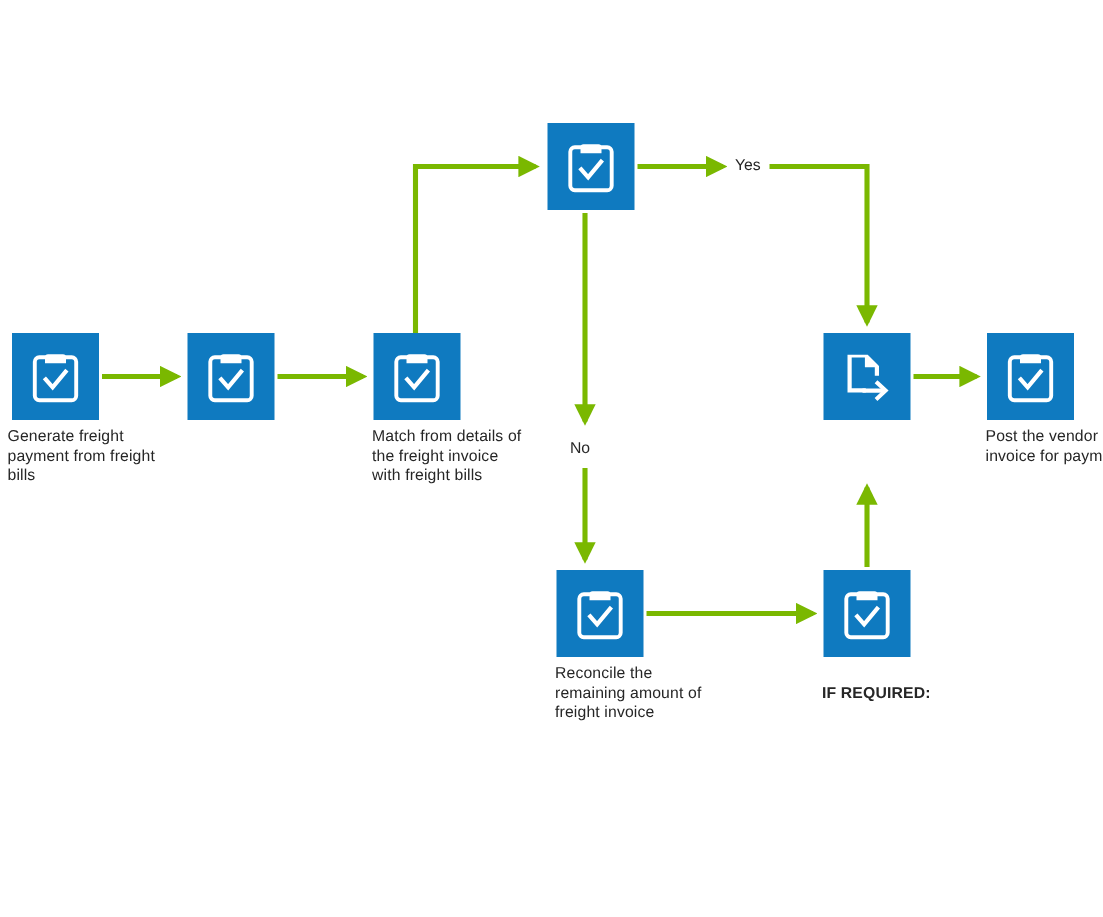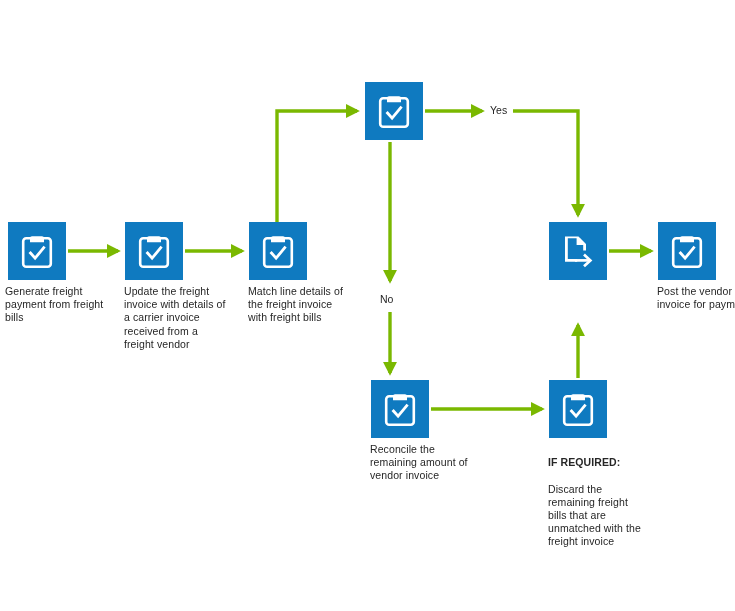--- a/index.html
+++ b/index.html
@@ -104,32 +104,31 @@
 
   <div class="node" style="left:125px; top:222px;">
     <span>
       <svg width="32" height="36" viewBox="0 0 32 36" xmlns="http://www.w3.org/2000/svg">
         <rect x="2.2" y="5.2" width="27.6" height="28.6" rx="3" ry="3" fill="none" stroke="#ffffff" stroke-width="2.6"></rect>
         <path d="M 11 3.2 h 10 a 2 2 0 0 1 2 2 v 4 h -14 v -4 a 2 2 0 0 1 2 -2 z" fill="#ffffff"></path>
         <path d="M 9.5 20 l 4.6 5.2 l 8.6 -10.4" fill="none" stroke="#ffffff" stroke-width="2.8" stroke-linecap="square"></path>
       </svg>
     </span>
   </div>
-  <div class="node-label" style="left:124px; top:285px; width:105px;">Update the freight invoice with details of a carrier invoice received from a freight vendor</div>
 
   <div class="node" style="left:249px; top:222px;">
     <span>
       <svg width="32" height="36" viewBox="0 0 32 36" xmlns="http://www.w3.org/2000/svg">
         <rect x="2.2" y="5.2" width="27.6" height="28.6" rx="3" ry="3" fill="none" stroke="#ffffff" stroke-width="2.6"></rect>
         <path d="M 11 3.2 h 10 a 2 2 0 0 1 2 2 v 4 h -14 v -4 a 2 2 0 0 1 2 -2 z" fill="#ffffff"></path>
         <path d="M 9.5 20 l 4.6 5.2 l 8.6 -10.4" fill="none" stroke="#ffffff" stroke-width="2.8" stroke-linecap="square"></path>
       </svg>
     </span>
   </div>
-  <div class="node-label" style="left:248px; top:285px; width:100px;">Match line details of the freight invoice with freight bills</div>
+  <div class="node-label" style="left:248px; top:285px; width:100px;">Match from details of the freight invoice with freight bills</div>
 
   <div class="node" style="left:365px; top:82px;">
     <span>
       <svg width="32" height="36" viewBox="0 0 32 36" xmlns="http://www.w3.org/2000/svg">
         <rect x="2.2" y="5.2" width="27.6" height="28.6" rx="3" ry="3" fill="none" stroke="#ffffff" stroke-width="2.6"></rect>
         <path d="M 11 3.2 h 10 a 2 2 0 0 1 2 2 v 4 h -14 v -4 a 2 2 0 0 1 2 -2 z" fill="#ffffff"></path>
         <path d="M 9.5 20 l 4.6 5.2 l 8.6 -10.4" fill="none" stroke="#ffffff" stroke-width="2.8" stroke-linecap="square"></path>
       </svg>
     </span>
   </div>
@@ -158,32 +157,31 @@
 
   <div class="node" style="left:371px; top:380px;">
     <span>
       <svg width="32" height="36" viewBox="0 0 32 36" xmlns="http://www.w3.org/2000/svg">
         <rect x="2.2" y="5.2" width="27.6" height="28.6" rx="3" ry="3" fill="none" stroke="#ffffff" stroke-width="2.6"></rect>
         <path d="M 11 3.2 h 10 a 2 2 0 0 1 2 2 v 4 h -14 v -4 a 2 2 0 0 1 2 -2 z" fill="#ffffff"></path>
         <path d="M 9.5 20 l 4.6 5.2 l 8.6 -10.4" fill="none" stroke="#ffffff" stroke-width="2.8" stroke-linecap="square"></path>
       </svg>
     </span>
   </div>
-  <div class="node-label" style="left:370px; top:443px; width:100px;">Reconcile the remaining amount of vendor invoice</div>
+  <div class="node-label" style="left:370px; top:443px; width:100px;">Reconcile the remaining amount of freight invoice</div>
 
   <div class="node" style="left:549px; top:380px;">
     <span>
       <svg width="32" height="36" viewBox="0 0 32 36" xmlns="http://www.w3.org/2000/svg">
         <rect x="2.2" y="5.2" width="27.6" height="28.6" rx="3" ry="3" fill="none" stroke="#ffffff" stroke-width="2.6"></rect>
         <path d="M 11 3.2 h 10 a 2 2 0 0 1 2 2 v 4 h -14 v -4 a 2 2 0 0 1 2 -2 z" fill="#ffffff"></path>
         <path d="M 9.5 20 l 4.6 5.2 l 8.6 -10.4" fill="none" stroke="#ffffff" stroke-width="2.8" stroke-linecap="square"></path>
       </svg>
     </span>
   </div>
   <div class="node-label" style="left:548px; top:443px; width:95px;">
     <b>IF REQUIRED:</b><br>
-    <span>Discard the remaining freight bills that are unmatched with the freight invoice</span>
   </div>
 
   <div class="edge-label" style="left:490px; top:104px;">Yes</div>
   <div class="edge-label" style="left:380px; top:293px;">No</div>
 
 </div>
 
 </body></html>

